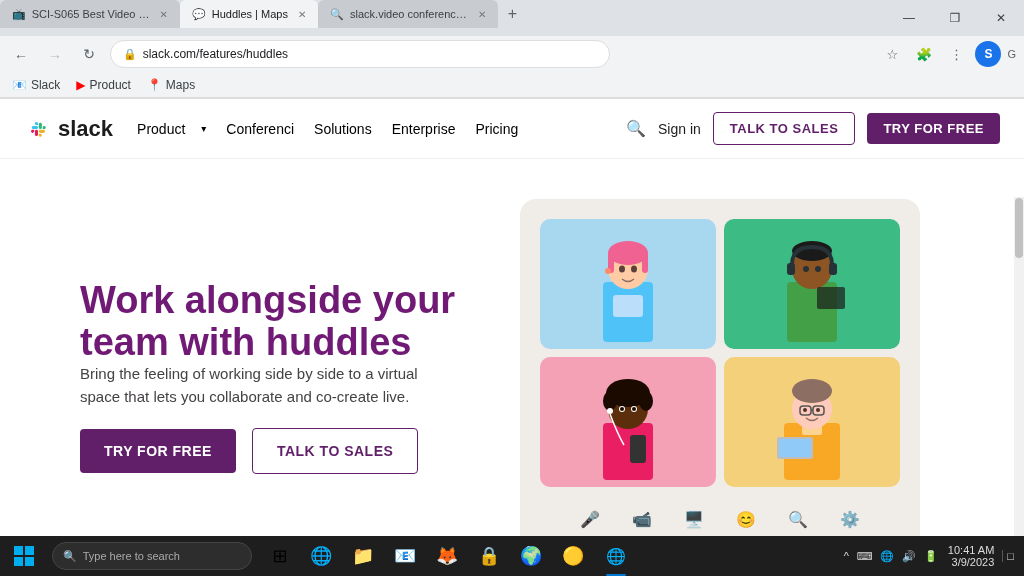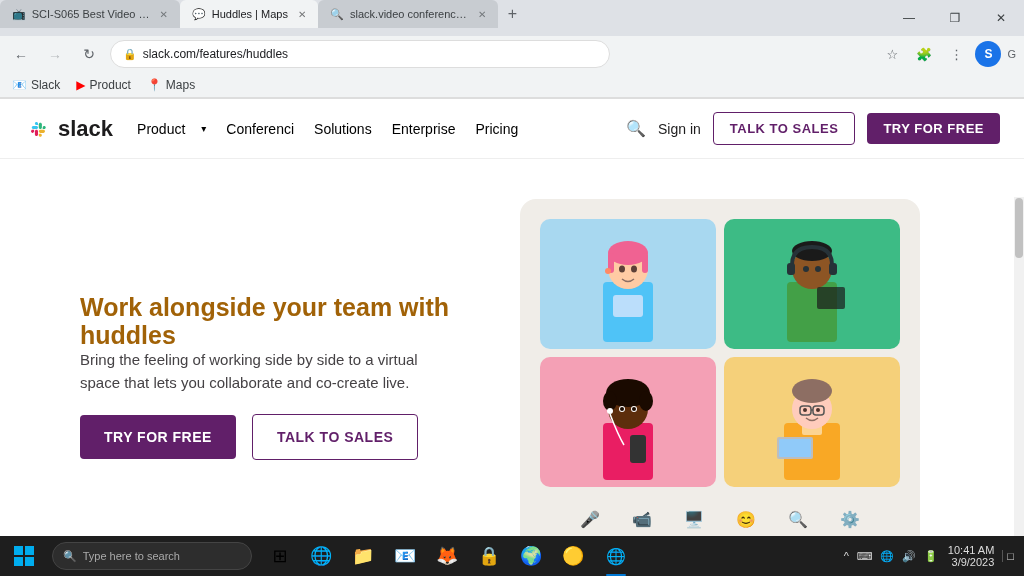--- a/index.html
+++ b/index.html
@@ -228,23 +228,23 @@
     }
     .hero-label {
       font-size: 11px;
       font-weight: 700;
       letter-spacing: 1.5px;
       color: #1d1c1d;
       text-transform: uppercase;
       margin-bottom: 12px;
     }
     .hero-title {
-      font-size: 25px;
+      font-size: 38px;
       font-weight: 900;
-      color: #a16207;
+      color: #701a75;
       line-height: 1.1;
       margin-bottom: 0;
     }
     .hero-desc {
       font-size: 15px;
       color: #454245;
       line-height: 1.5;
       margin-bottom: 20px;
     }
     .hero-buttons {

